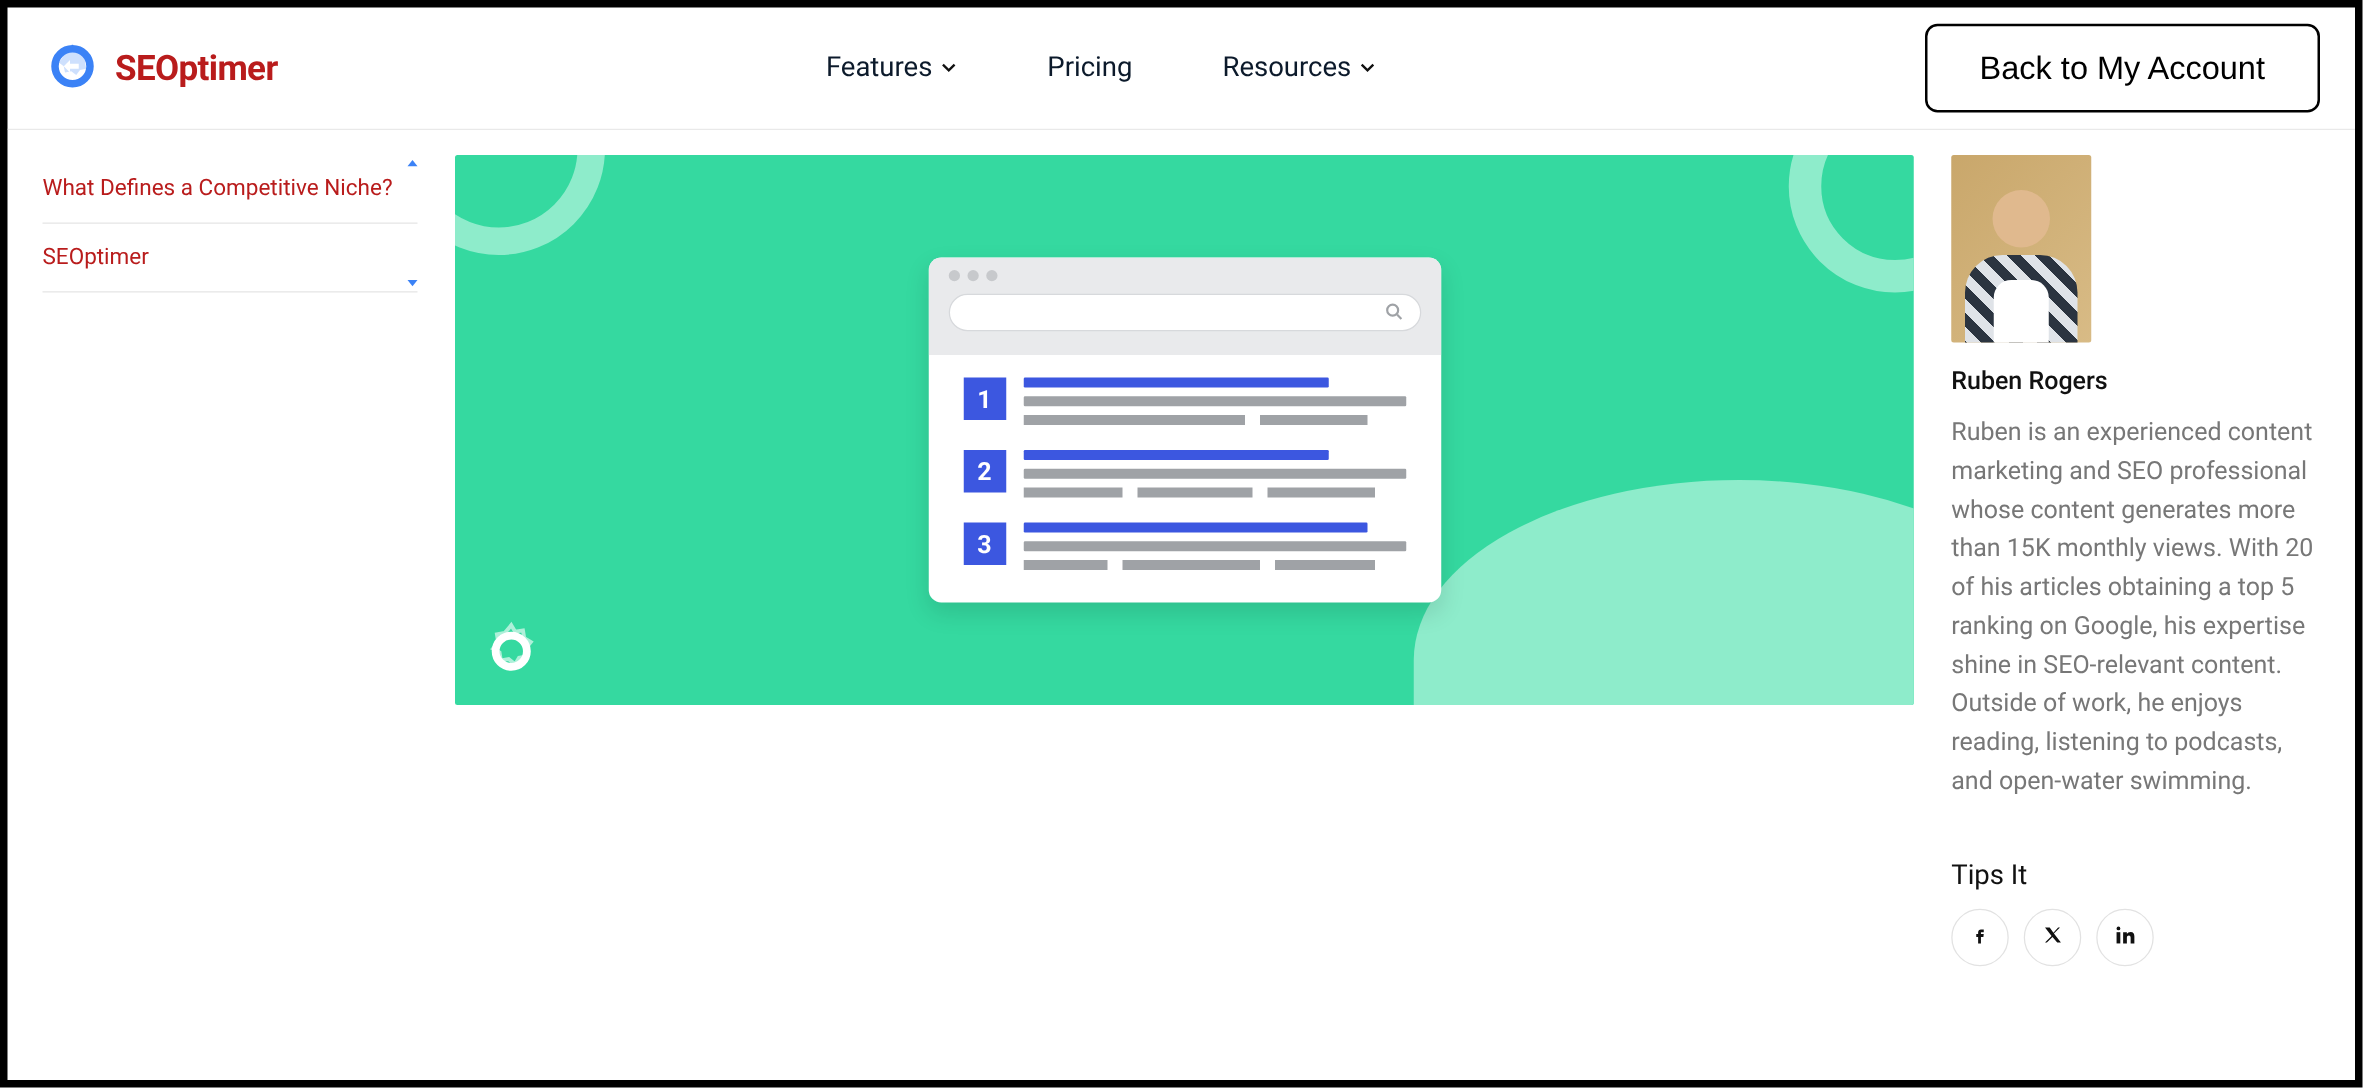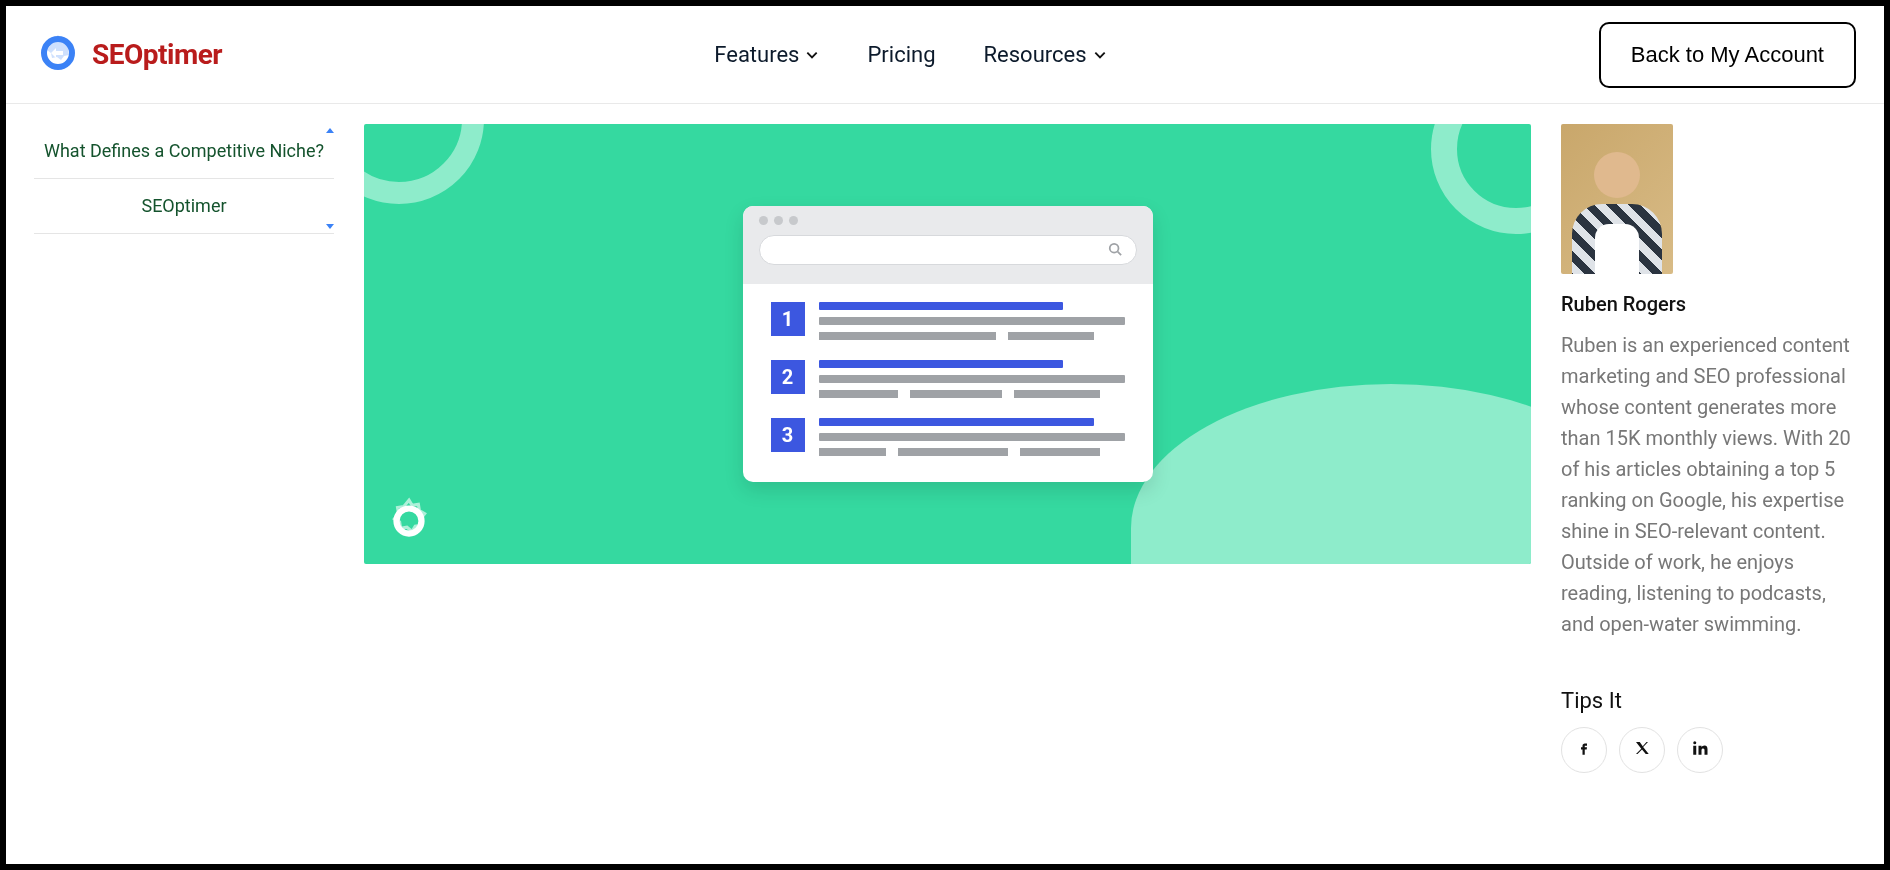--- a/index.html
+++ b/index.html
@@ -21,50 +21,49 @@
     display: flex;
     align-items: center;
     justify-content: space-between;
     padding: 0 28px;
     height: 98px;
     border-bottom: 1px solid #e9e9e9;
   }
   .logo-wrap { display: flex; align-items: center; gap: 10px; }
   .logo-icon { width: 48px; height: 48px; color:#3b82f6; }
   .logo-text { font-size: 28px; font-weight: 700; color:#b91c1c; letter-spacing:-0.5px; }
-  .nav { display:flex; gap:48px; align-items:center; }
+  .nav { display:flex; gap:72px; align-items:center; }
   .nav-item { display:flex; align-items:center; gap:6px; font-size:22px; color:#0c1a2b; cursor:pointer; }
   .chev { width:14px; height:14px; }
   .account-btn {
     border:2px solid #000;
     border-radius:10px;
-    padding:18px 30px;
-    font-size:22px;
+    padding:18px 42px;
+    font-size:26px;
     font-weight:500;
     background:#fff;
     cursor:pointer;
   }
   
   .body {
     display:flex;
     gap: 30px;
     padding: 20px 28px 0 28px;
   }
   .sidebar { width: 300px; flex:0 0 300px; }
   .sidebar h2 { font-size:36px; font-weight:600; color:#0c1a2b; margin-bottom:28px; letter-spacing:-0.5px;}
   .toc-list { list-style:none; }
   .toc-item {
     padding:14px 0;
     border-bottom:1px solid #e5e5e5;
     font-size:18px;
-    color:#14532d;
+    color:#b91c1c;
     line-height:1.45;
     cursor:pointer;
     position:relative;
-    text-align:center;
   }
   .toc-caret {
     position:absolute; right:0; top:4px; width:0;height:0;
     border-left:4px solid transparent;border-right:4px solid transparent;border-bottom:5px solid #3b82f6;
   }
   .toc-caret.down {
     top:auto; bottom:4px;
     border-bottom:none; border-top:5px solid #3b82f6;
   }
   .main { flex:1; }

